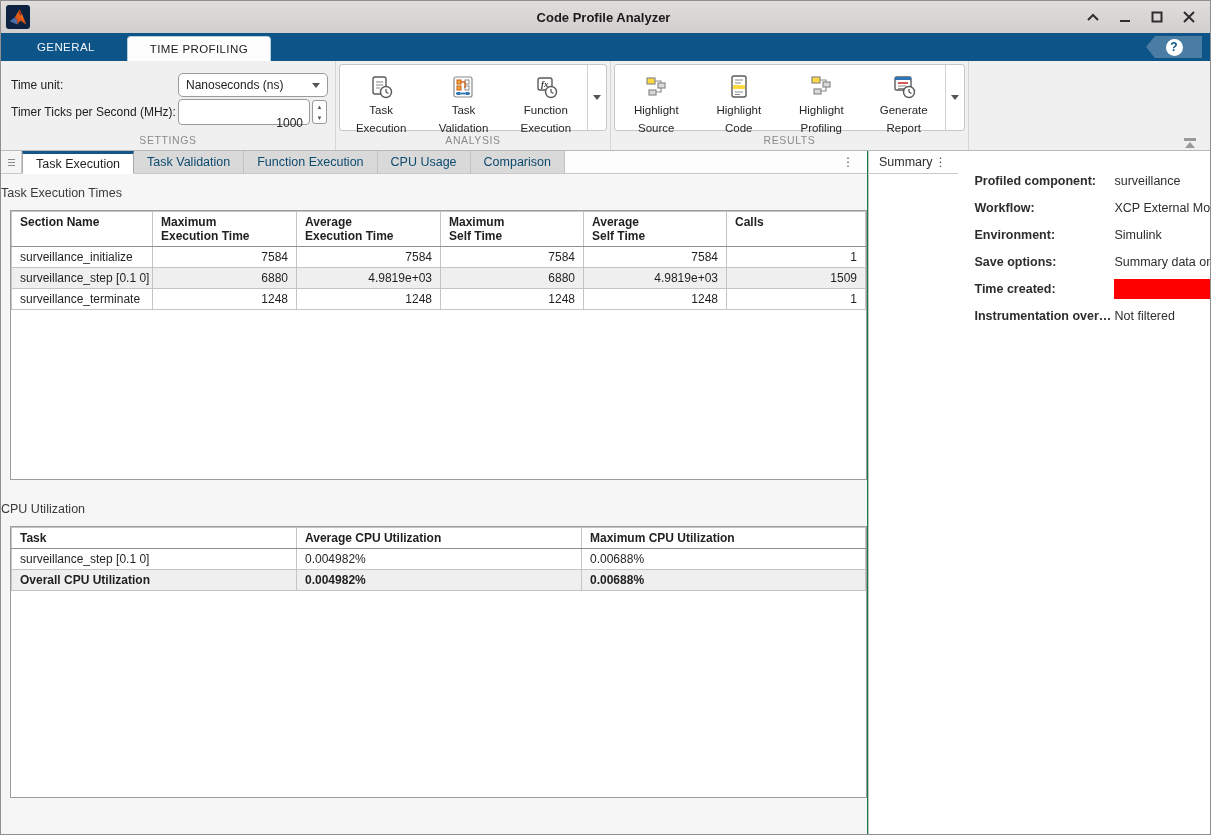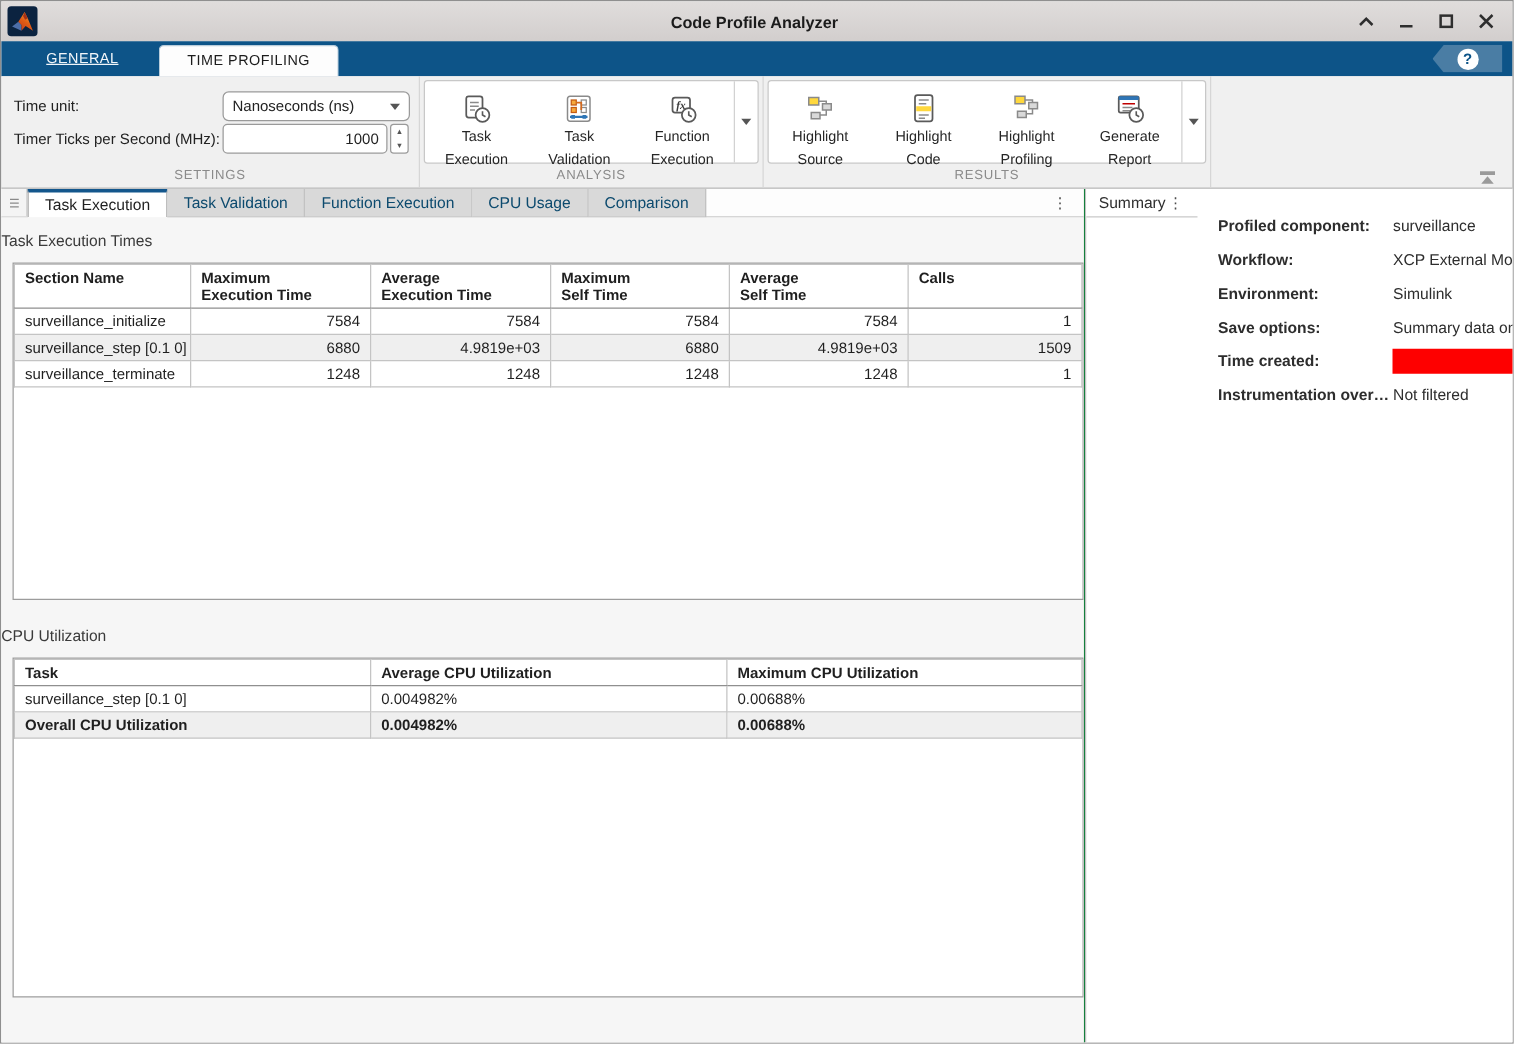--- a/index.html
+++ b/index.html
@@ -9,37 +9,37 @@
   
   .titlebar { height:32px; background:linear-gradient(#e0dddc,#d2cecd); display:flex; align-items:center; position:relative; flex:0 0 auto; }
   .app-logo { width:24px; height:24px; margin-left:5px; border-radius:3px; background:#0b2340; display:flex; align-items:center; justify-content:center; }
   .title-text { position:absolute; left:0; right:4px; text-align:center; font-size:13px; font-weight:bold; color:#1b1b1b; pointer-events:none; }
   .win-controls { margin-left:auto; display:flex; align-items:center; gap:10px; padding-right:10px; z-index:2; }
   .win-btn { width:22px; height:22px; display:flex; align-items:center; justify-content:center; color:#2e2e2e; cursor:default; }
 
   
   .ribbon-bar { height:28px; background:#0d5488; display:flex; align-items:flex-end; flex:0 0 auto; position:relative; }
   .ribbon-tab { height:28px; display:flex; align-items:center; padding:0 22px; font-size:11.5px; letter-spacing:.4px; color:#f2f6fa; }
-  .ribbon-tab.first { margin-left:14px;text-decoration:underline; }
+  .ribbon-tab.first { margin-left:14px; }
   .ribbon-tab.active { height:25px; background:#fdfdfd; color:#1c1c1c; border:1px solid #b9cddb; border-bottom:none; border-radius:4px 4px 0 0; margin-left:10px; }
   .help-badge { margin-left:auto; margin-right:8px; align-self:center; width:56px; height:22px; background:#4a7da4; clip-path:polygon(16% 0,100% 0,100% 100%,16% 100%,0 50%); display:flex; align-items:center; justify-content:center; }
   .help-circle { width:17px; height:17px; border-radius:50%; background:#fff; color:#0d5488; font-size:12px; font-weight:bold; display:flex; align-items:center; justify-content:center; }
 
   
   .toolstrip { height:90px; background:#f0f0f0; border-bottom:1px solid #b9b9b9; display:flex; flex:0 0 auto; position:relative; }
   .ts-section { display:flex; flex-direction:column; border-right:1px solid #d6d6d6; }
   .ts-body { flex:1; position:relative; }
   .ts-caption { height:17px; font-size:10.5px; color:#8a8a8a; letter-spacing:.6px; text-align:center; line-height:15px; }
   .sec-settings { width:335px; }
   .settings-grid { display:grid; grid-template-columns:167px 150px; row-gap:2px; padding:12px 0 0 10px; align-items:center; }
   .set-label { font-size:12px; color:#222; }
   .dropdown { height:24px; background:#fff; border:1px solid #9a9a9a; border-radius:5px; display:flex; align-items:center; padding:0 7px; font-size:12px; color:#222; }
   .dropdown .dd-caret { margin-left:auto; }
   .spin-wrap { display:flex; align-items:center; gap:2px; }
-  .spin-input { height:24px; width:132px; background:#fff; border:1px solid #9a9a9a; border-radius:4px; font-size:12px; color:#222; text-align:right; padding:0 6px; line-height:22px; }
+  .spin-input { height:24px; width:132px; background:#fff; border:1px solid #9a9a9a; border-radius:4px; font-size:12px; color:#222; text-align:right; padding:12px 6px; line-height:22px; }
   .spin-btns { width:15px; height:24px; border:1px solid #9a9a9a; border-radius:3px; background:#fff; display:flex; flex-direction:column; }
   .spin-btns span { flex:1; display:flex; align-items:center; justify-content:center; font-size:6px; color:#555; }
   .sec-analysis { width:275px; }
   .sec-results { width:358px; }
   .btn-box { position:absolute; top:3px; left:3px; right:3px; bottom:2px; background:#fff; border:1px solid #c8c8c8; border-radius:3px; display:flex; }
   .big-btn { flex:1; display:flex; flex-direction:column; align-items:center; padding-top:9px; gap:3px; cursor:default; }
   .big-btn .bb-icon { width:28px; height:28px; display:flex; align-items:center; justify-content:center; }
   .bb-label { font-size:11.5px; color:#262626; line-height:1.3; text-align:center; }
   .box-caret { width:19px; border-left:1px solid #d2d2d2; display:flex; align-items:center; justify-content:center; }
   .caret-glyph { width:0; height:0; border-left:4px solid transparent; border-right:4px solid transparent; border-top:5px solid #555; }

